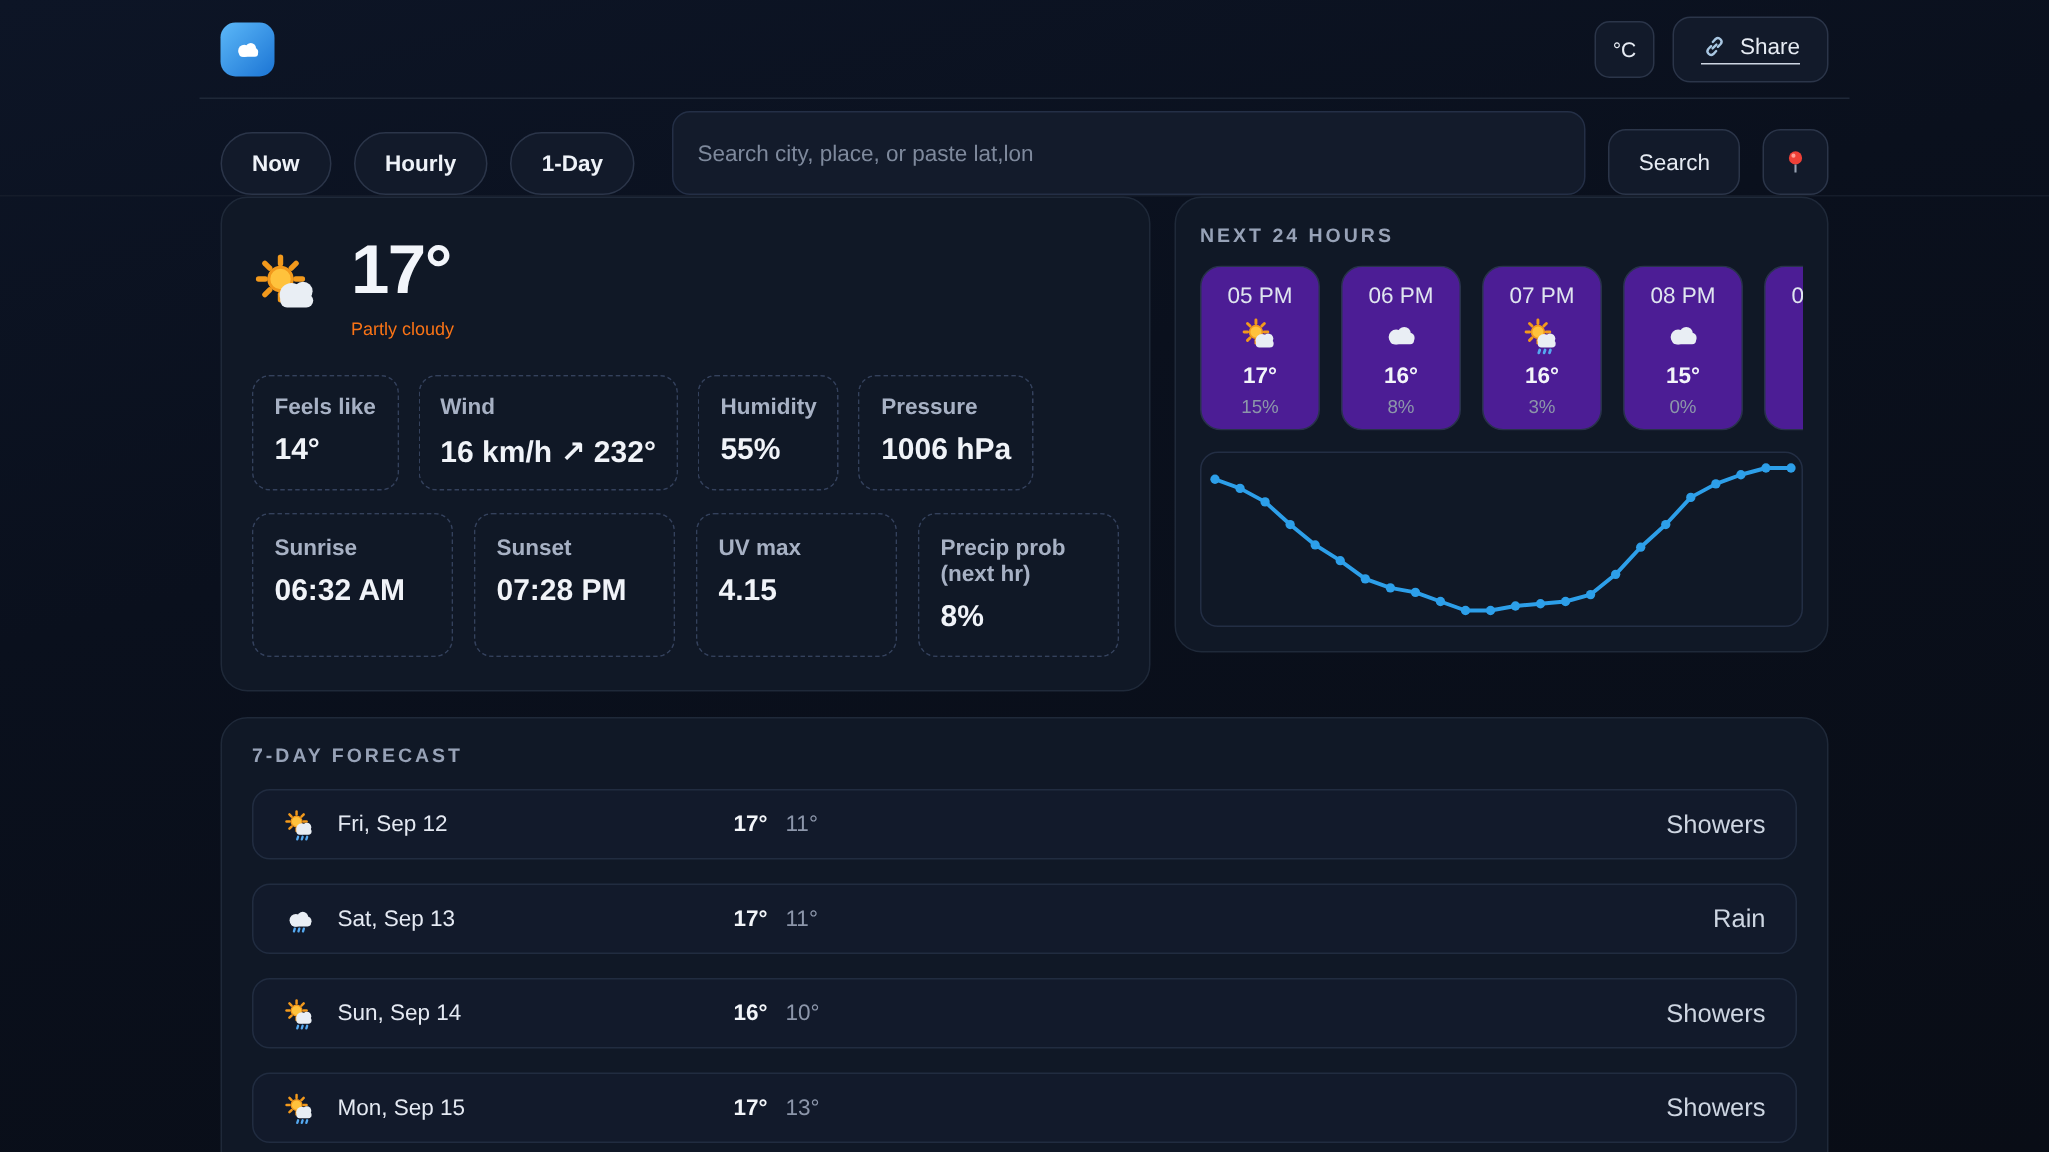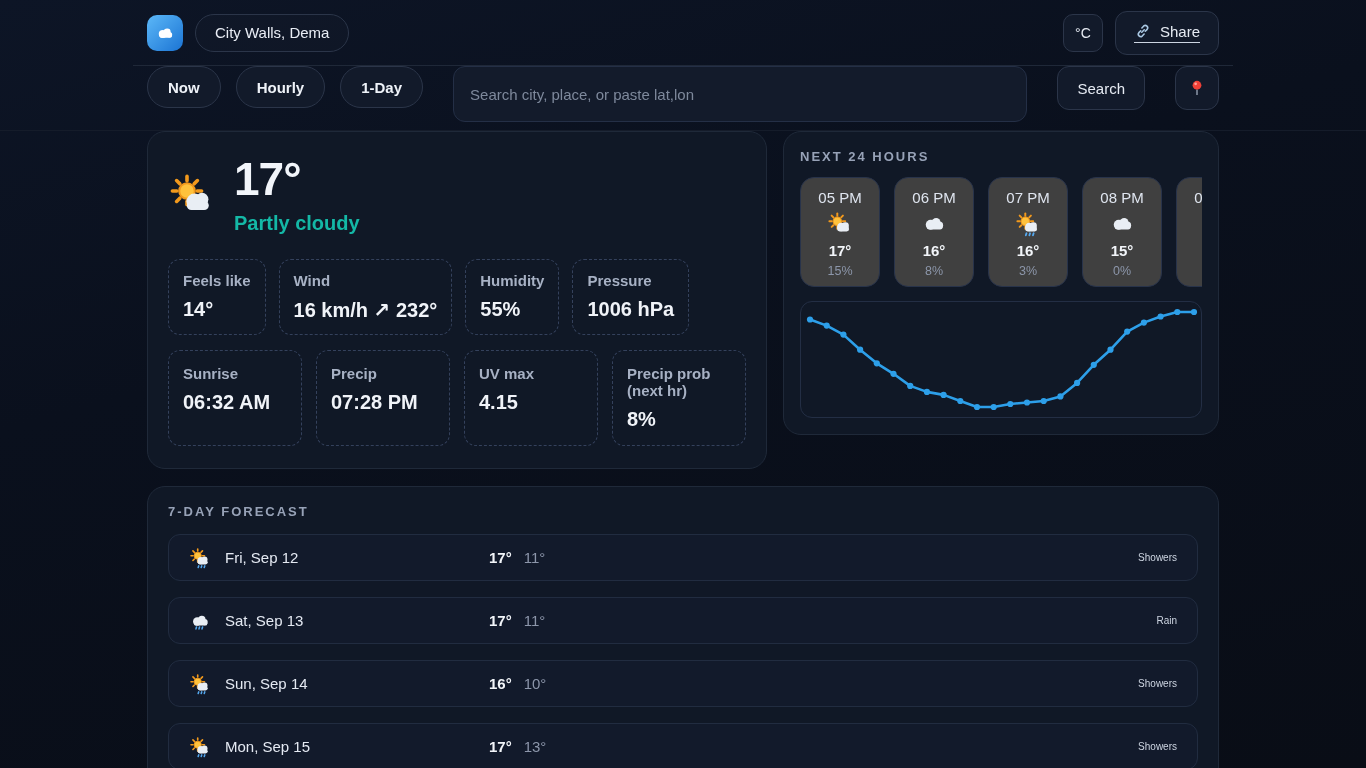--- a/index.html
+++ b/index.html
@@ -22,86 +22,83 @@
           font-size:15px; color:#e9edf5; }
   .spacer { flex:1; }
   .btn { border:1px solid #2b3549; background:#121a2a; color:#e6ebf3;
          font-size:15px; font-family:inherit; cursor:pointer;
          display:flex; align-items:center; justify-content:center; }
   .unit-btn { width:40px; height:38px; border-radius:10px; font-size:14px; }
   .share-btn { height:44px; padding:0 18px; border-radius:12px; }
   .share-inner { display:inline-flex; align-items:center; gap:8px;
                  border-bottom:1px solid #cdd5e2; padding-bottom:2px; }
   .row2wrap { border-bottom:1px solid #151c2a; }
-  .row2 { height:64px; display:flex; align-items:flex-start; gap:30px; }
+  .row2 { height:64px; display:flex; align-items:flex-end; gap:15px; }
   .tab { height:42px; padding:0 20px; border-radius:21px; font-weight:700; color:#eef2f8; }
   .search-input { flex:1; height:56px; border-radius:12px; border:1px solid #242f46;
          background:#131b2b; color:#e9edf5; font-size:15px; padding:0 16px;
-         font-family:inherit; outline:none; }
+         font-family:inherit; outline:none;margin-left:10px; }
   .search-input::placeholder { color:#7e899c; }
   .search-btn { height:44px; padding:12px 19px; border-radius:12px; }
   .pin-btn { width:44px; height:44px; border-radius:12px; padding:0; }
 
   
   main { margin-top:19px; }
   .grid { display:grid; grid-template-columns:620px 436px; gap:16px; align-items:start; }
   .card { background:#101826; border:1px solid #1f2939; border-radius:18px; }
 
   .current { padding:24px 20px 22px; }
   .cur-top { display:flex; align-items:center; gap:18px; }
   .cur-temp { font-size:46px; font-weight:700; letter-spacing:-1px; line-height:1; color:#f2f5fa; }
-  .cur-cond { margin-top:10px; font-size:20px; font-weight:700; color:#14b8a6; }
+  .cur-cond { margin-top:10px; font-size:12px; font-weight:400; color:#f97316; }
   .stats-a { display:flex; gap:13px; margin-top:24px; }
   .stat { border:1px dashed #34415c; border-radius:12px; padding:12px 14px; }
   .stat .lbl { font-size:15px; font-weight:700; color:#a7b1c4; }
   .stat .val { margin-top:9px; font-size:20px; font-weight:700; color:#f0f3f8; white-space:nowrap; }
   .stats-b { display:grid; grid-template-columns:repeat(4,1fr); gap:14px; margin-top:15px; }
   .stats-b .stat { padding:14px; }
 
   .hourly { padding:17px 16px 16px; }
   .sec-title { font-size:13px; font-weight:700; letter-spacing:2px; color:#97a2b7; }
   .hours { display:flex; gap:14px; margin-top:13px; overflow:hidden; }
-  .hour { flex:0 0 80px; height:110px; border:1px solid #28334a; background:#404040;
+  .hour { flex:0 0 80px; height:110px; border:1px solid #28334a; background:#4c1d95;
           border-radius:14px; display:flex; flex-direction:column; align-items:center;
           padding-top:11px; gap:5px; }
   .hour .t { font-size:15px; color:#dfe5ef; }
   .hour .temp { font-size:15px; font-weight:700; color:#f2f5f9; }
   .hour .pp { font-size:12.5px; color:#8c96aa; }
   .chartbox { margin-top:14px; border:1px solid #232e44; border-radius:12px;
           height:117px; overflow:hidden; }
 
   .daily { margin-top:17px; padding:17px 20px 20px; }
   .day-rows { margin-top:15px; display:flex; flex-direction:column; gap:16px; }
   .day-row { height:47px; border:1px solid #212c40; background:#121a2b; border-radius:12px;
           display:grid; grid-template-columns:300px auto 1fr; align-items:center; padding:0 20px; }
   .day-left { display:flex; align-items:center; gap:14px; font-size:15px; color:#e4e9f2; }
   .day-temps { display:flex; gap:12px; font-size:15px; align-items:center; }
   .hi { font-weight:700; color:#f2f5f9; }
   .lo { color:#8c96aa; }
-  .day-cond { text-align:right; font-size:10px; color:#cdd5e1; }
+  .day-cond { text-align:right; font-size:17px; color:#cdd5e1; }
 </style>
 </head>
 <body>
 
 <header>
   <div class="container row1">
     <div class="logo">
       <span>
           <svg width="22" height="22" viewBox="0 0 24 24" style="display:block">
             <g fill="#ffffff">
               <circle cx="9.6" cy="13" r="4.4"></circle>
               <circle cx="14.4" cy="11" r="3.8"></circle>
               <circle cx="16.8" cy="13.8" r="3"></circle>
               <rect x="6" y="12.8" width="13.6" height="4.4" rx="2.2"></rect>
             </g>
           </svg>
         </span>
-    </div>
-    <div class="loc-chip">
-      <span>City Walls, Dema</span>
     </div>
     <div class="spacer"></div>
     <button class="btn unit-btn">°C</button>
     <button class="btn share-btn">
       <span class="share-inner">
         <span>
             <svg width="18" height="18" viewBox="0 0 24 24" style="display:block">
               <g fill="none" stroke="#a9c7e2" stroke-width="2.1" stroke-linecap="round">
                 <path d="M10.3 13.7l3.4-3.4"></path>
                 <path d="M9 11.7l-2.5 2.5a3.2 3.2 0 0 0 4.5 4.5L13.5 16"></path>
@@ -182,21 +179,21 @@
             <div class="lbl">Pressure</div>
             <div class="val">1006 hPa</div>
           </div>
         </div>
       <div class="stats-b" id="stats-row2">
           <div class="stat">
             <div class="lbl">Sunrise</div>
             <div class="val">06:32 AM</div>
           </div>
           <div class="stat">
-            <div class="lbl">Precip</div>
+            <div class="lbl">Sunset</div>
             <div class="val">07:28 PM</div>
           </div>
           <div class="stat">
             <div class="lbl">UV max</div>
             <div class="val">4.15</div>
           </div>
           <div class="stat">
             <div class="lbl">Precip prob (next hr)</div>
             <div class="val">8%</div>
           </div>

